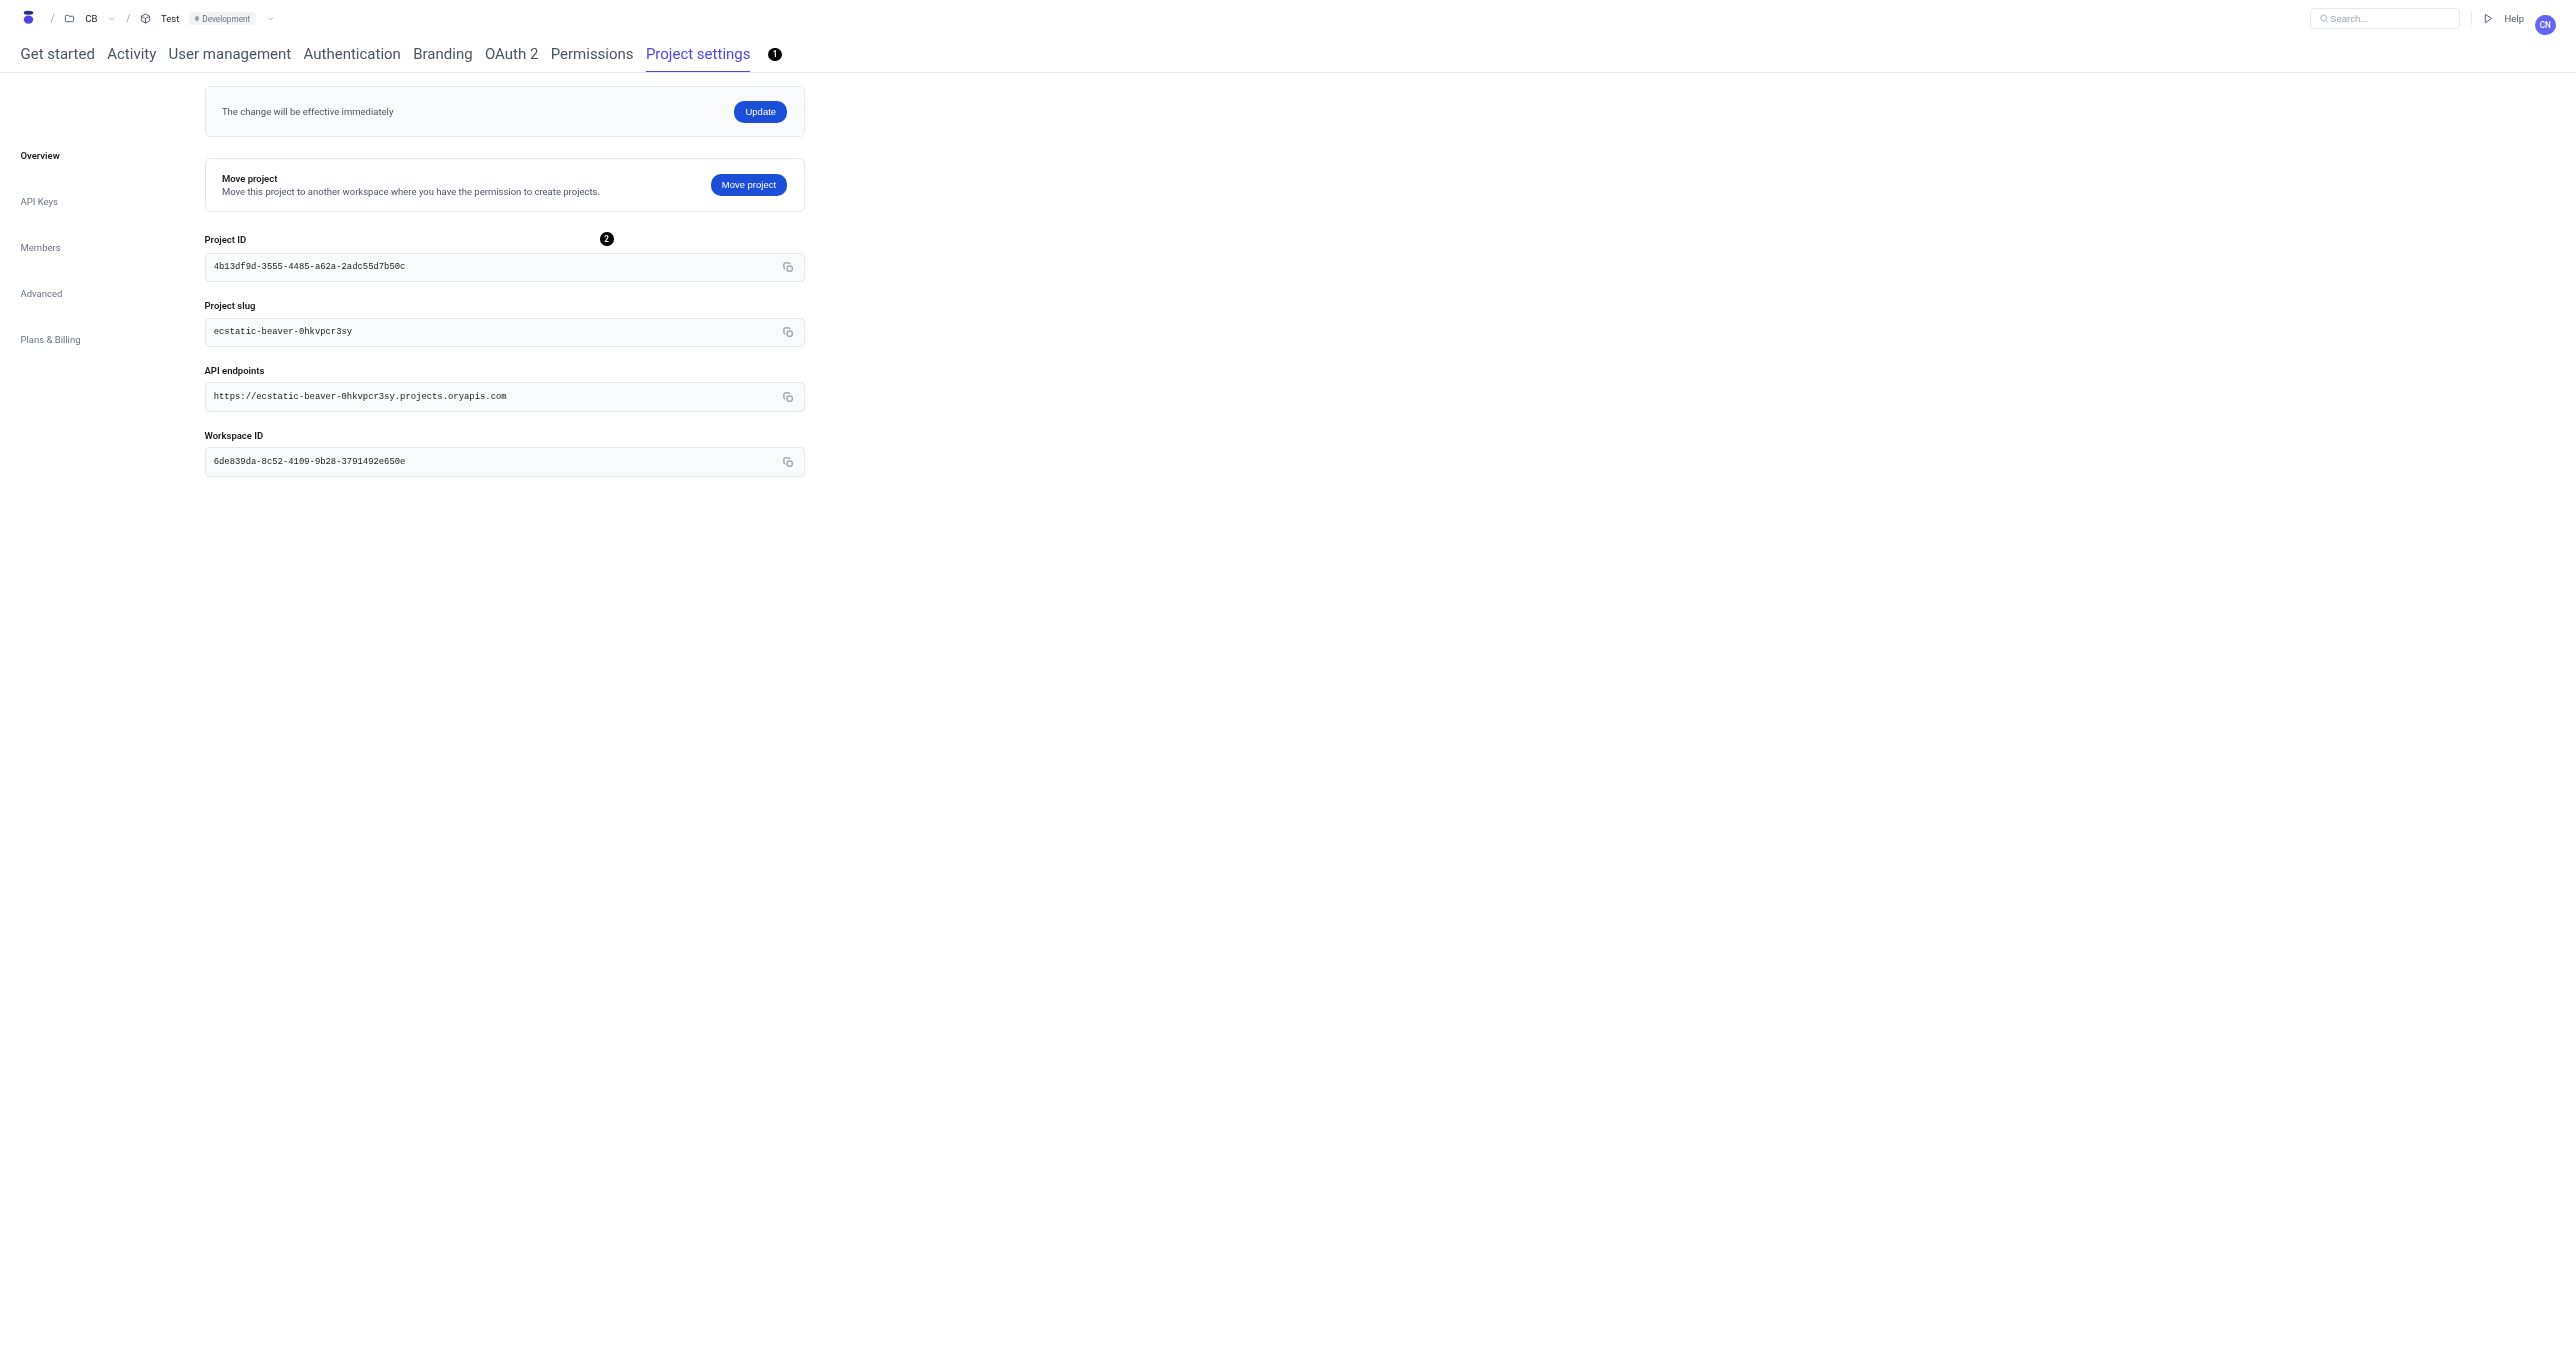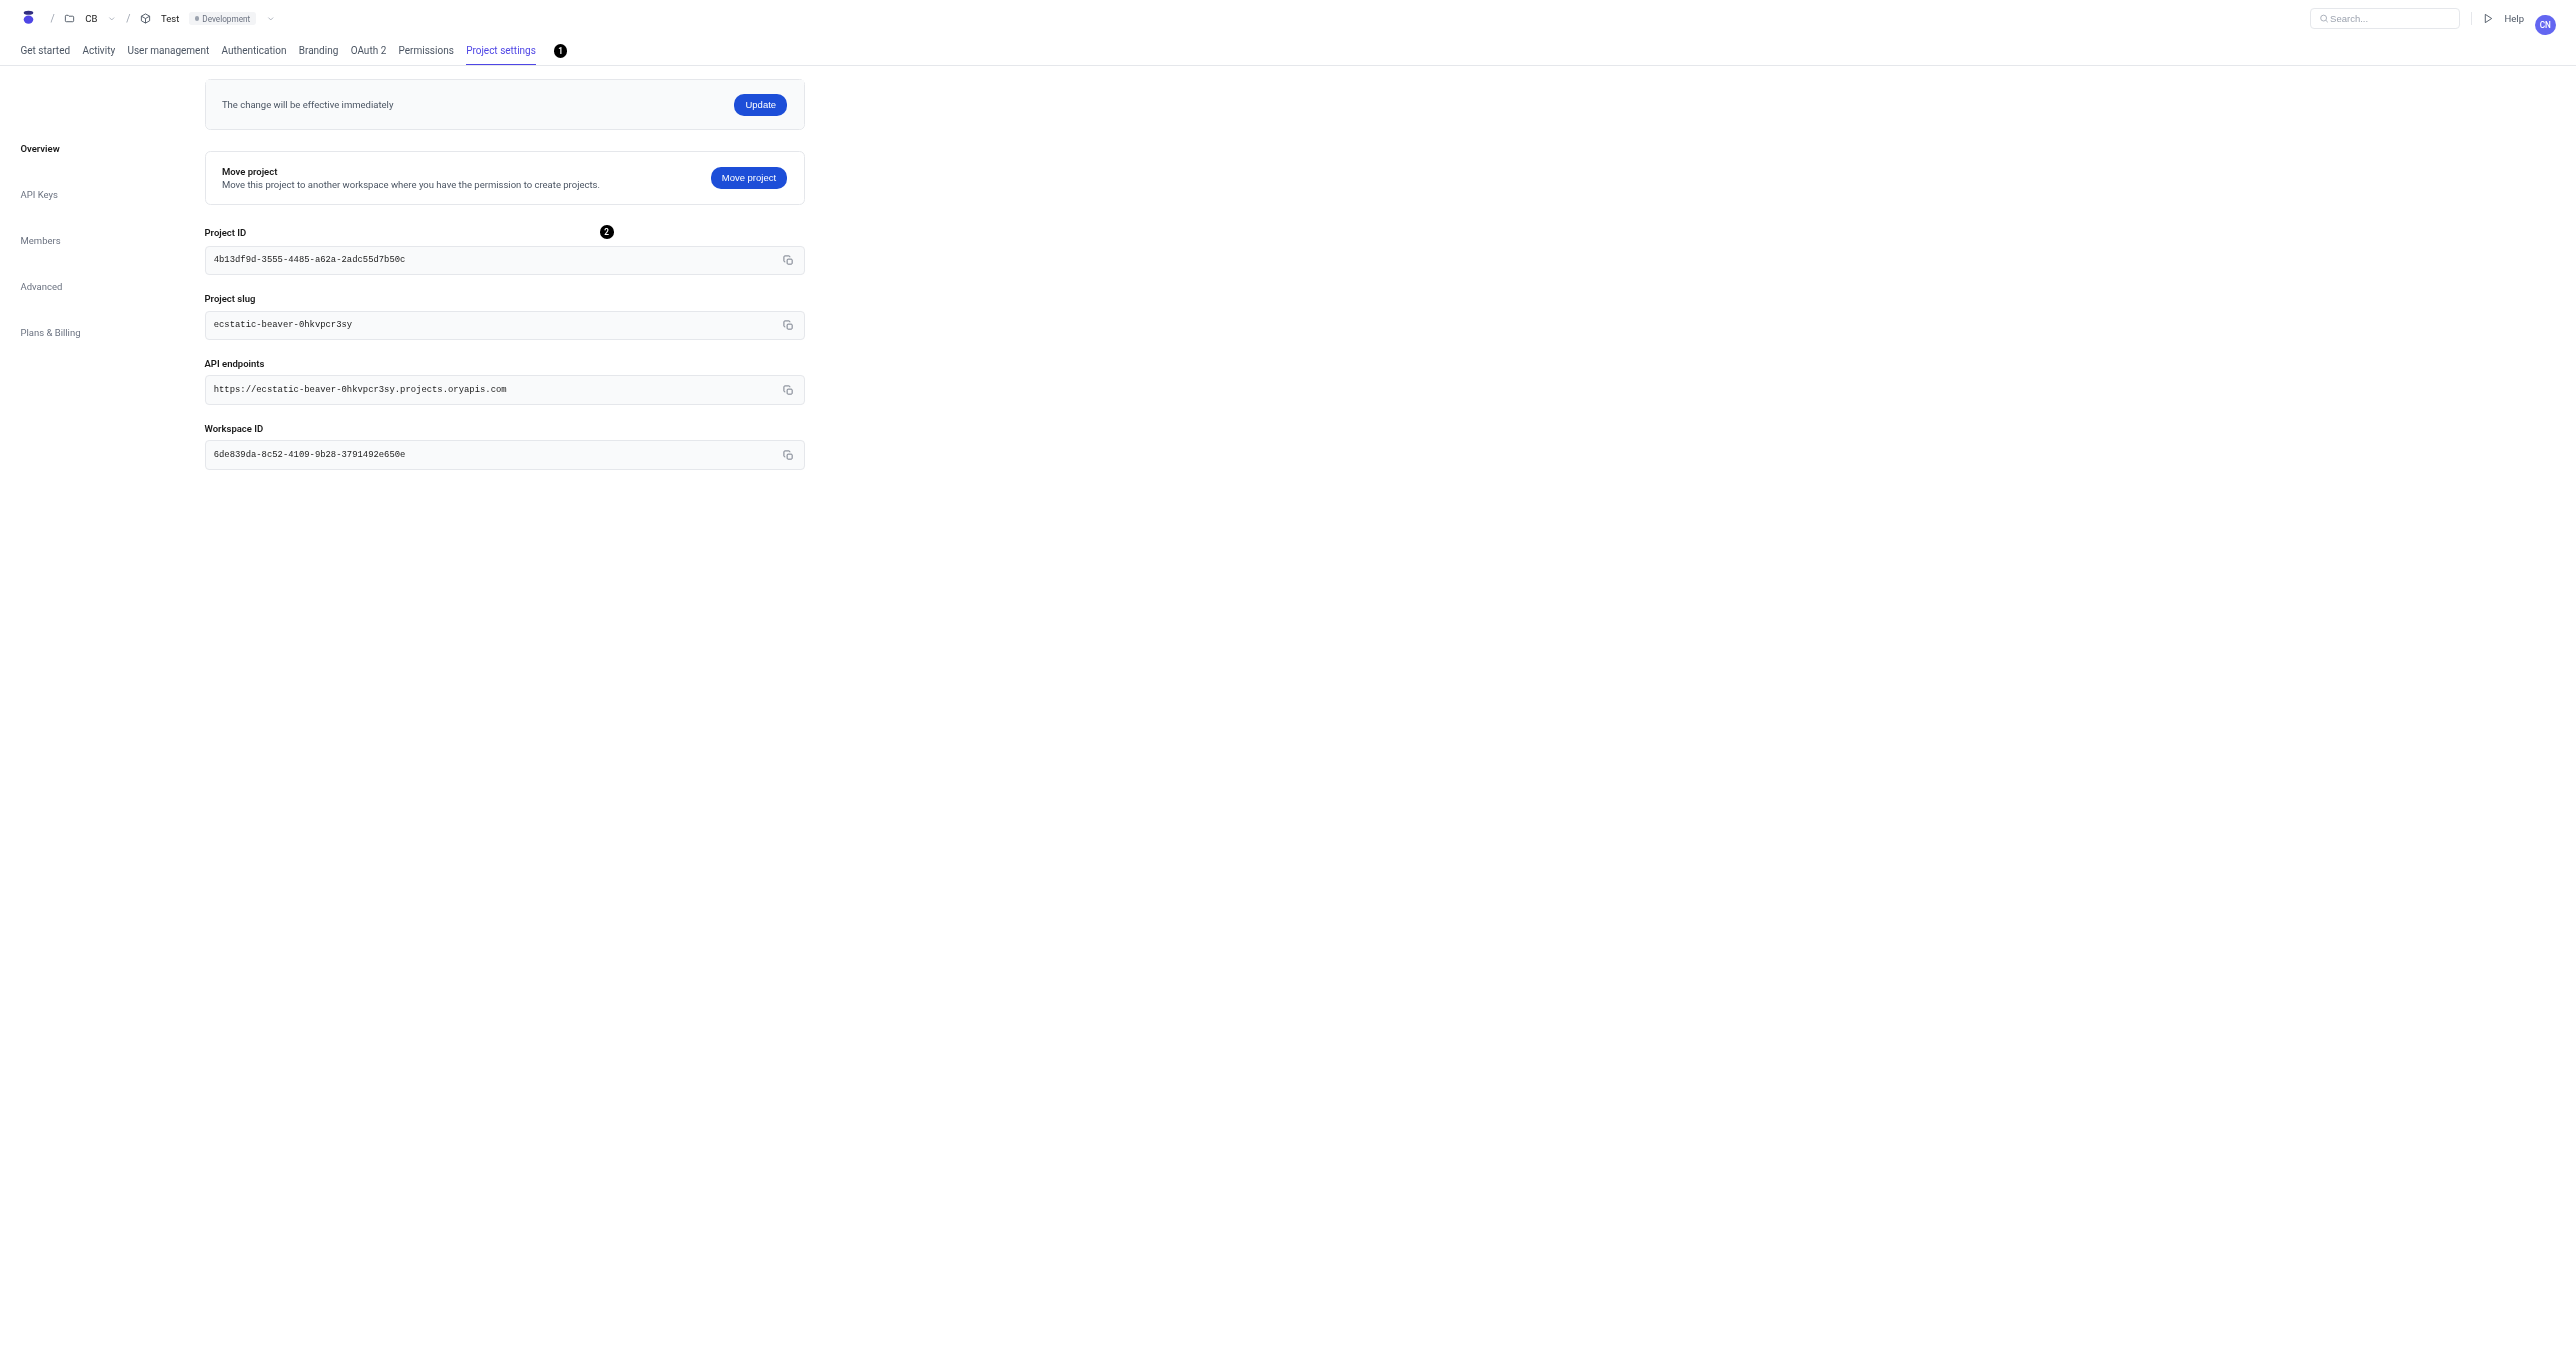--- a/index.html
+++ b/index.html
@@ -135,21 +135,21 @@
       align-items: center;
       padding: 0 20.5px;
       border-bottom: 0.7px solid #e5e7eb;
       gap: 12.3px;
     }
     
     .tab {
       padding: 8.2px 0;
       color: #4b5563;
       cursor: pointer;
-      font-size: 10px;
+      font-size: 15px;
       border-bottom: 1.4px solid transparent;
       margin-bottom: -0.7px;
     }
     
     .tab.active {
       color: #4f46e5;
       border-bottom-color: #4f46e5;
     }
     
     .annotation-badge {

